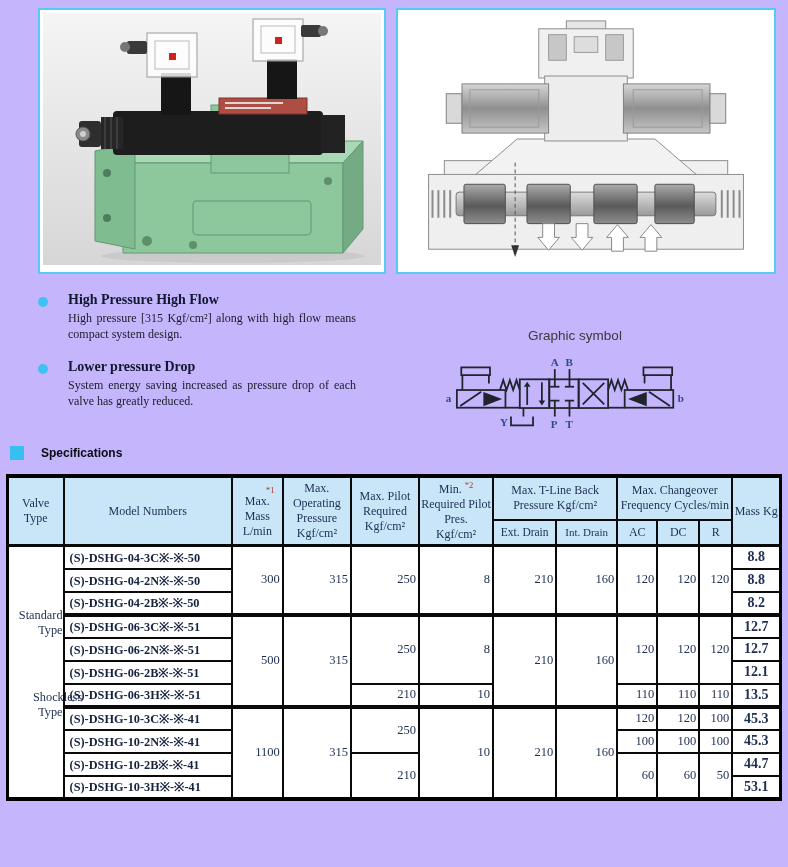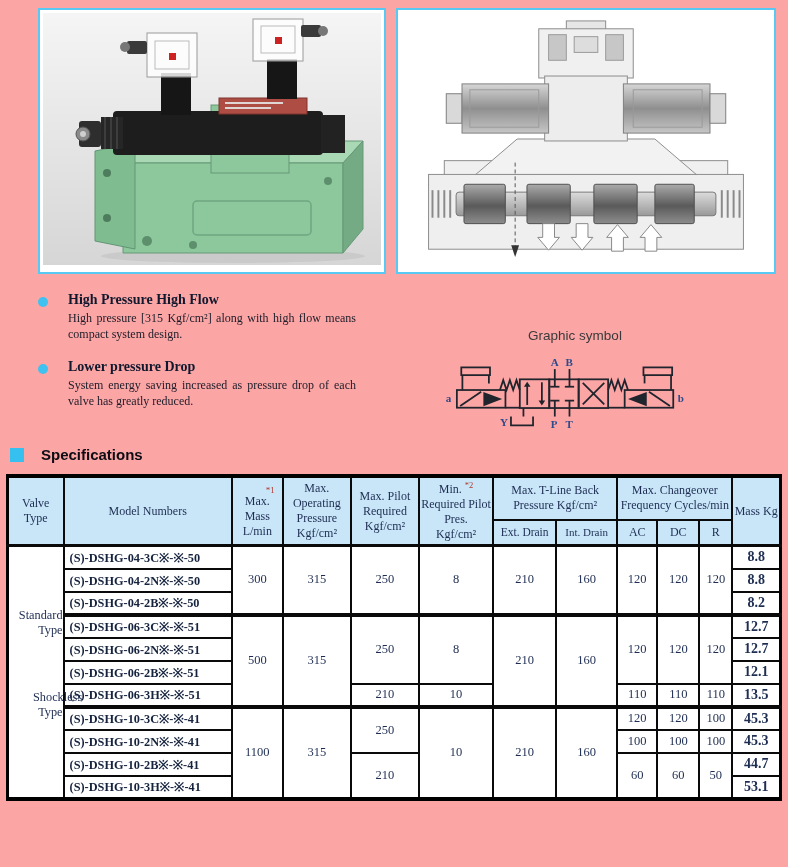--- a/index.html
+++ b/index.html
@@ -1,18 +1,18 @@
 <!DOCTYPE html>
 <html><head>
 <meta charset="utf-8">
 <style>
   * { margin:0; padding:0; box-sizing:border-box; }
   html,body { background:#fff; }
   .page {
-    position:relative; width:788px; height:867px; background:#fca5a5; overflow:hidden;
+    position:relative; width:788px; height:867px; background:#c4b5fd; overflow:hidden;
     font-family:"Liberation Serif","DejaVu Serif",serif; color:#1e2d52;
   }
 
   
   .hero { position:absolute; top:8px; left:38px; display:flex; gap:10px; }
   .img-box { border:2px solid #57c9f2; background:#fff; padding:3px; }
   .photo-area  { width:338px; height:252px; }
   .diagram-area{ width:370px; height:252px; background:#fff; }
 
   
@@ -26,37 +26,37 @@
   .symbol-col { margin-left:28px; width:310px; padding-top:36px; text-align:center; }
   .symbol-title { font-family:"Liberation Sans",sans-serif; font-size:13.5px; color:#3a3a3a; margin-bottom:10px; }
   svg.symbol { width:276px; height:84px; }
   .sym-line { stroke:#20242c; stroke-width:1.6; fill:none; }
   .sym-fill { fill:#20242c; stroke:none; }
   .sym-label { font-family:"Liberation Serif",serif; font-weight:bold; font-size:10px; fill:#2d4a8a; }
 
   
   .spec-head { position:absolute; top:446px; left:10px; display:flex; align-items:center; gap:17px; }
   .spec-square { width:14px; height:14px; background:#35c0f0; }
-  .spec-title { font-family:"Liberation Sans",sans-serif; font-weight:bold; font-size:15px; color:#0c0c14;text-align:right; }
+  .spec-title { font-family:"Liberation Sans",sans-serif; font-weight:bold; font-size:12px; color:#0c0c14;text-align:right; }
 
   
   table.spec-table {
     position:absolute; top:474px; left:6px; width:776px;
     border-collapse:collapse; table-layout:fixed;
     border:3px solid #000; border-top-width:4px; border-bottom-width:4px;
   }
   .spec-table th, .spec-table td { border:2px solid #0a0a0a; }
   .spec-table th {
     background:#c8e6f8; font-weight:normal; font-size:12px; line-height:1.25;
     padding:2px 1px; color:#1e2d52; text-align:center;
   }
   .spec-table th.hb { border-bottom-width:3px; }
   .spec-table td { height:23px; padding:0 2px; background:#fff; }
   td.model { font-weight:bold; text-align:left; padding-left:5px; font-size:12.3px; color:#16233f; white-space:nowrap; overflow:hidden; }
-  td.val  { text-align:center; font-size:12.5px; }
+  td.val  { text-align:right; font-size:12.5px; }
   td.mass { text-align:center; font-size:14px; font-weight:bold; }
   .gb { border-bottom-width:4px !important; }
   .note { color:#b0382c; font-size:9px; }
   .note-line { text-align:right; height:10px; line-height:10px; padding-right:6px; }
   .supn { vertical-align:super; font-size:8.5px; }
   .type-cell { position:relative; }
   .type-label { position:absolute; left:0; width:100%; text-align:right; font-size:12.3px; line-height:1.2; color:#1e2d52; }
   .type-label.standard  { top:30.5%; transform:translateY(-50%); }
   .type-label.shockless { top:63.5%; transform:translateY(-50%);padding-left:24px; }
 </style>

